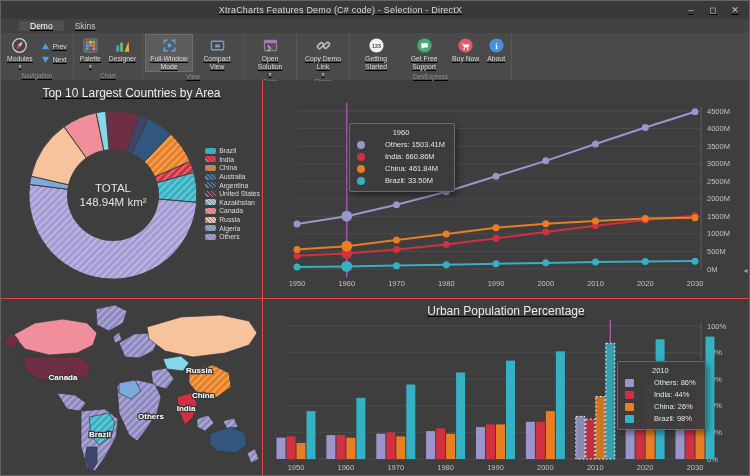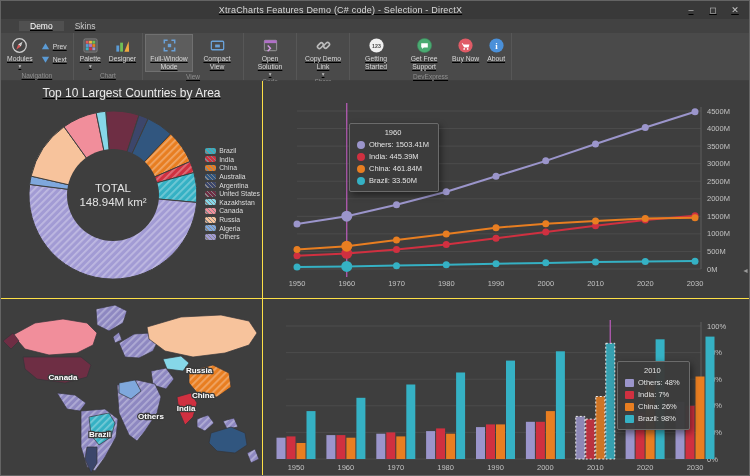--- a/index.html
+++ b/index.html
@@ -22,32 +22,32 @@
   .rgroup-label{font-size:6.5px;color:#8f8f8f;text-align:center;height:9px;line-height:9px;}
   .rbtn{display:flex;flex-direction:column;align-items:center;justify-content:flex-start;padding:2px 3px 0 3px;font-size:6.8px;color:#d9d9d9;text-align:center;line-height:1.15;max-width:48px;border:1px solid transparent;cursor:default;}
   .rbtn.selected{background:#5d5d5d;border:1px solid #707070;}
   .rbtn .ric{width:17px;height:17px;margin-bottom:1px;flex:0 0 auto;}
   .rbtn .rlabel{white-space:pre-line;}
   .rbtn .drop{font-size:5.5px;color:#bdbdbd;line-height:4px;margin-top:1px;}
   .small-stack{display:flex;flex-direction:column;justify-content:center;gap:4px;padding:0 4px;}
   .rbtn-small{display:flex;align-items:center;gap:3px;font-size:6.8px;color:#d9d9d9;cursor:default;}
   .rbtn-small .ric{width:9px;height:9px;}
   
-  .content{flex:1;display:grid;grid-template-columns:261px 1fr;grid-template-rows:217px 1fr;gap:1px;background:#fde047;}
+  .content{flex:1;display:grid;grid-template-columns:261px 1fr;grid-template-rows:217px 1fr;gap:1px;background:#ef4444;}
   .panel{background:#3e3e3e;position:relative;overflow:hidden;}
   .panel-title{text-align:center;color:#eaeaea;font-size:12px;padding-top:5px;height:20px;}
   svg{display:block;}
   
   .pie-legend{position:absolute;right:2px;top:66px;display:flex;flex-direction:column;gap:1px;font-size:6.8px;color:#dcdcdc;}
   .legend-item{display:flex;align-items:center;gap:3px;height:7.6px;cursor:default;}
   .legend-swatch{width:11px;height:6px;border-radius:2px;flex:0 0 auto;}
   
   .tooltip{position:absolute;background:rgba(60,60,60,.97);border:1px solid #6b6b6b;box-shadow:2px 3px 7px rgba(0,0,0,.45);color:#e3e3e3;font-size:7.5px;padding:4px 9px 3px 7px;border-radius:2px;z-index:6;}
   .tt-header{text-align:center;margin-bottom:2px;color:#e3e3e3;}
-  .tt-row{display:flex;align-items:center;gap:4px;margin:3px 0;}
+  .tt-row{display:flex;align-items:center;gap:20px;margin:3px 0;}
   .tt-marker{width:8px;height:8px;border-radius:50%;flex:0 0 auto;}
   .tt-marker.square{border-radius:1px;width:9px;height:8px;}
   .splitter-arrow{position:absolute;right:0;top:186px;color:#9a9a9a;font-size:7px;z-index:4;cursor:default;}
   .map-label{font-size:8px;font-weight:bold;fill:#ffffff;stroke:#3a3a3a;stroke-width:2.6px;paint-order:stroke;text-anchor:middle;}
   .axis-text{fill:#c2c2c2;font-size:7.5px;font-family:"Liberation Sans",sans-serif;}
   .chart-grid{stroke:#4c4c4c;stroke-width:1;}
 </style>
 </head>
 <body>
 
@@ -406,21 +406,21 @@
           <circle cx="432" cy="180.13511111111112" r="3.5" fill="#35b1c4"></circle>
         </svg>
         <div class="tooltip" style="left: 86px; top: 42px;">
           <div class="tt-header">1960</div>
           <div class="tt-row">
             <div class="tt-marker" style="background: rgb(155, 149, 203);"></div>
             <div>Others: 1503.41M</div>
           </div>
           <div class="tt-row">
             <div class="tt-marker" style="background: rgb(208, 48, 64);"></div>
-            <div>India: 445.39M</div>
+            <div>India: 660.86M</div>
           </div>
           <div class="tt-row">
             <div class="tt-marker" style="background: rgb(232, 126, 33);"></div>
             <div>China: 461.84M</div>
           </div>
           <div class="tt-row">
             <div class="tt-marker" style="background: rgb(53, 177, 196);"></div>
             <div>Brazil: 33.50M</div>
           </div>
         </div>
@@ -502,20 +502,21 @@
           <text x="62" y="81" class="map-label" font-family="Liberation Sans,sans-serif">Canada</text>
           <text x="198" y="74" class="map-label" font-family="Liberation Sans,sans-serif">Russia</text>
           <text x="202" y="99" class="map-label" font-family="Liberation Sans,sans-serif">China</text>
           <text x="185" y="112" class="map-label" font-family="Liberation Sans,sans-serif">India</text>
           <text x="150" y="120" class="map-label" font-family="Liberation Sans,sans-serif">Others</text>
           <text x="99" y="138" class="map-label" font-family="Liberation Sans,sans-serif">Brazil</text>
         </svg>
       </div>
 
     <div class="panel" id="panel-bar">
+      <div class="panel-title">Urban Population Percentage</div>
     <svg width="487" height="178" viewBox="0 0 487 178" style="position:absolute;top:0;left:0">
           <line x1="23" y1="160" x2="438" y2="160" class="chart-grid"></line>
           <text x="444" y="162.5" class="axis-text">0%</text>
           <line x1="23" y1="133.4" x2="438" y2="133.4" class="chart-grid"></line>
           <text x="444" y="135.9" class="axis-text">20%</text>
           <line x1="23" y1="106.8" x2="438" y2="106.8" class="chart-grid"></line>
           <text x="444" y="109.3" class="axis-text">40%</text>
           <line x1="23" y1="80.2" x2="438" y2="80.2" class="chart-grid"></line>
           <text x="444" y="82.7" class="axis-text">60%</text>
           <line x1="23" y1="53.599999999999994" x2="438" y2="53.599999999999994" class="chart-grid"></line>
@@ -567,25 +568,25 @@
           <rect x="292.9" y="52.3" width="9" height="107.7" fill="#35b1c4"></rect>
           <rect x="342.8" y="44.3" width="9" height="115.7" fill="#35b1c4" fill-opacity="0.85" stroke="#efefef" stroke-width="1" stroke-dasharray="2,2"></rect>
           <rect x="392.6" y="40.3" width="9" height="119.7" fill="#35b1c4"></rect>
           <rect x="442.5" y="37.6" width="9" height="122.4" fill="#35b1c4"></rect>
           <line x1="347.25" y1="21" x2="347.25" y2="44.290000000000006" stroke="#bd5dbd" stroke-width="1.2"></line>
         </svg>
         <div class="tooltip" style="left: 354px; top: 62px;">
           <div class="tt-header">2010</div>
           <div class="tt-row">
             <div class="tt-marker square" style="background: rgb(155, 149, 203);"></div>
-            <div>Others: 48%</div>
+            <div>Others: 86%</div>
           </div>
           <div class="tt-row">
             <div class="tt-marker square" style="background: rgb(208, 48, 64);"></div>
-            <div>India: 7%</div>
+            <div>India: 44%</div>
           </div>
           <div class="tt-row">
             <div class="tt-marker square" style="background: rgb(232, 126, 33);"></div>
             <div>China: 26%</div>
           </div>
           <div class="tt-row">
             <div class="tt-marker square" style="background: rgb(53, 177, 196);"></div>
             <div>Brazil: 98%</div>
           </div>
         </div>

